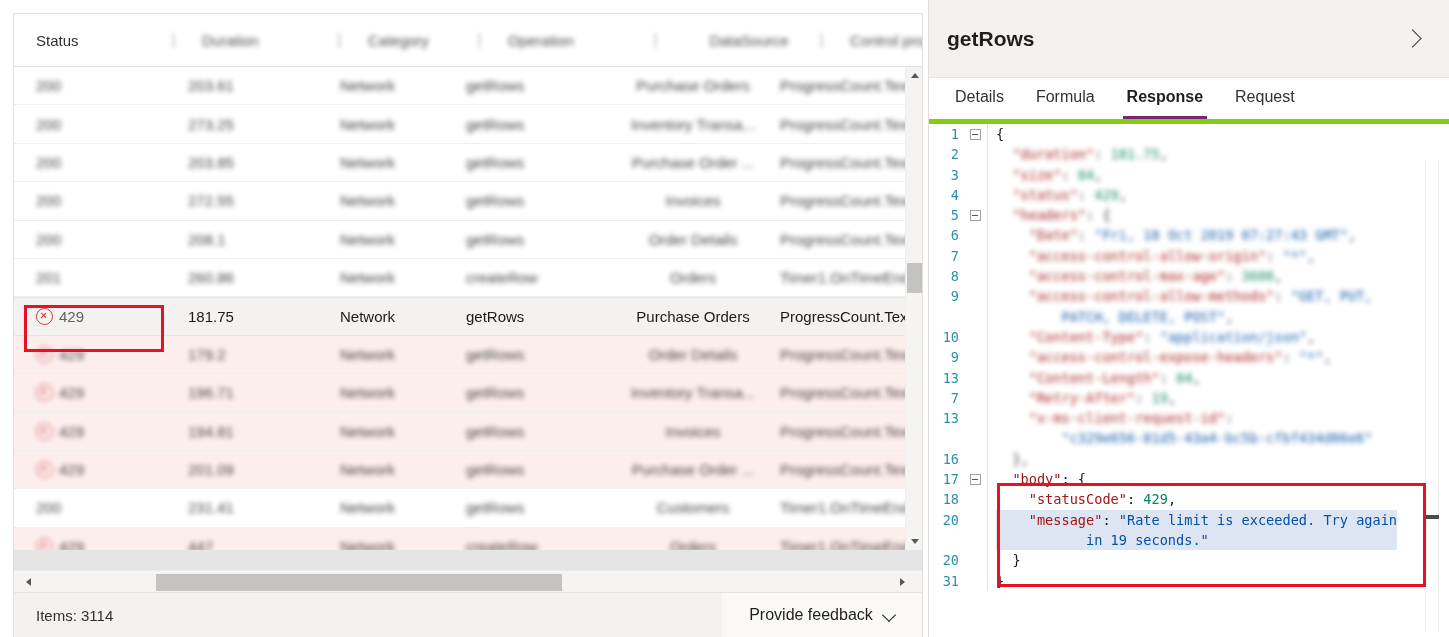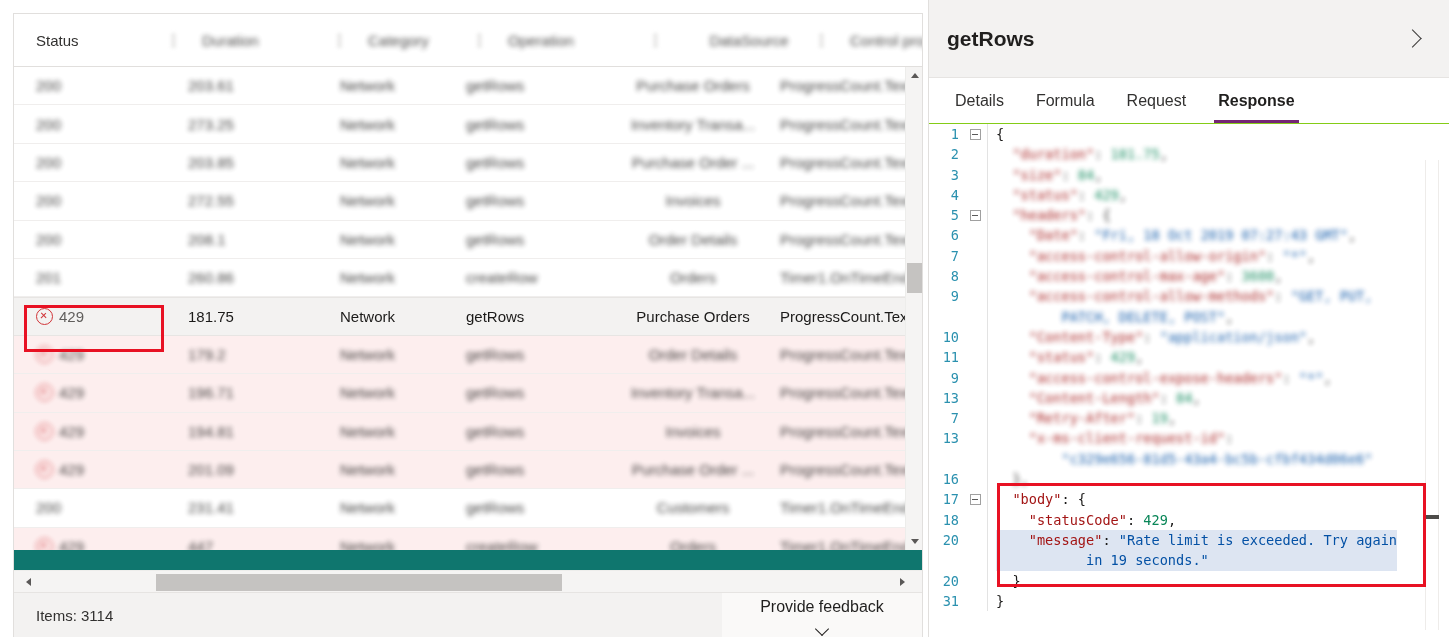--- a/index.html
+++ b/index.html
@@ -7,21 +7,21 @@
     width:1449px;height:637px;overflow:hidden;
     background:#ffffff;
     font-family:"Liberation Sans",sans-serif;
     -webkit-font-smoothing:antialiased;
   }
   .app{position:relative;width:1449px;height:637px;}
 
   
   .left-pane{
     position:absolute;left:13px;top:13px;width:910px;height:624px;
-    background:#0f766e;border:1px solid #e1dfdd;border-bottom:none;box-sizing:border-box;
+    background:#e5e5e5;border:1px solid #e1dfdd;border-bottom:none;box-sizing:border-box;
     overflow:hidden;
   }
   .grid-head{
     height:53px;display:flex;align-items:center;
     border-bottom:1px solid #e1dfdd;background:#fff;box-sizing:border-box;
   }
   .hcell{
     font-size:15px;color:#323130;white-space:nowrap;overflow:hidden;
     padding-left:22px;box-sizing:border-box;
   }
@@ -96,21 +96,21 @@
 
   
   .grid-foot{
     position:absolute;left:0;bottom:0;width:908px;height:45px;background:#f3f2f1;
     border-top:1px solid #e6e4e2;display:flex;align-items:center;box-sizing:border-box;
   }
   .items-count{font-size:15px;color:#323130;padding-left:22px;}
   .feedback{
     margin-left:auto;height:44px;width:200px;background:#faf9f8;
     display:flex;align-items:center;justify-content:center;gap:10px;
-    font-size:16px;color:#201f1e;cursor:pointer;flex-direction:column;
+    font-size:16px;color:#201f1e;cursor:pointer;
   }
   .chev-dn{width:0;height:0;border-left:6px solid transparent;border-right:6px solid transparent;border-top:7px solid transparent;position:relative;}
   .chev-dn:after{
     content:"";position:absolute;left:-5px;top:-9px;width:9px;height:9px;
     border-right:1.6px solid #201f1e;border-bottom:1.6px solid #201f1e;transform:rotate(45deg);
   }
 
   
   .right-pane{
     position:absolute;left:928px;top:0;width:521px;height:637px;background:#ffffff;
@@ -119,21 +119,21 @@
   .rp-header{
     height:78px;background:#f3f2f1;border-bottom:1px solid #e6e4e2;
     display:flex;align-items:center;padding:0 22px 0 18px;box-sizing:border-box;
   }
   .rp-title{font-size:21px;font-weight:bold;color:#201f1e;}
   .rp-collapse{margin-left:auto;width:30px;height:30px;display:flex;align-items:center;justify-content:center;cursor:pointer;}
   .chev-r{width:12px;height:12px;border-right:1.8px solid #3b3a39;border-top:1.8px solid #3b3a39;transform:rotate(45deg);}
 
   .rp-tabs{
     height:46px;display:flex;align-items:flex-end;gap:0;
-    padding-left:10px;box-sizing:border-box;border-bottom:1px solid #84cc16;
+    padding-left:10px;box-sizing:border-box;border-bottom:5px solid #84cc16;
   }
   .tab{
     position:relative;height:44px;display:flex;align-items:center;padding:0 16px;
     font-size:16px;color:#323130;cursor:pointer;
   }
   .tab.active{font-weight:bold;color:#201f1e;}
   .tab.active:after{
     content:"";position:absolute;left:12px;right:12px;bottom:0;height:3px;background:#742774;
   }
 
@@ -403,22 +403,22 @@
     <div class="rp-header">
       <div class="rp-title">getRows</div>
       <div class="rp-collapse">
         <span class="chev-r"></span>
       </div>
     </div>
 
     <div class="rp-tabs" id="rp-tabs">
         <div class="tab">Details</div>
         <div class="tab">Formula</div>
+        <div class="tab active">Response</div>
         <div class="tab">Request</div>
-        <div class="tab active">Response</div>
       </div>
 
     <div class="code-area" id="code-area">
         <div class="code-line">
           <div class="ln">1</div>
           <div class="fold">
             <span class="fold-box"></span>
           </div>
           <div class="gut-rule"></div>
           <div class="code-txt"><span class="p">{</span></div>
@@ -474,26 +474,20 @@
           <div class="code-txt"><span class="k">    "access-control-allow-methods"</span><span class="p">: </span><span class="s">"GET, PUT,
         PATCH, DELETE, POST"</span><span class="p">,</span></div>
         </div>
         <div class="code-line blurred">
           <div class="ln">10</div>
           <div class="fold"></div>
           <div class="gut-rule"></div>
           <div class="code-txt"><span class="k">    "Content-Type"</span><span class="p">: </span><span class="s">"application/json"</span><span class="p">,</span></div>
         </div>
         <div class="code-line blurred">
-          <div class="ln">11</div>
-          <div class="fold"></div>
-          <div class="gut-rule"></div>
-          <div class="code-txt"><span class="k">    "status"</span><span class="p">: </span><span class="n">429</span><span class="p">,</span></div>
-        </div>
-        <div class="code-line blurred">
           <div class="ln">9</div>
           <div class="fold"></div>
           <div class="gut-rule"></div>
           <div class="code-txt"><span class="k">    "access-control-expose-headers"</span><span class="p">: </span><span class="s">"*"</span><span class="p">,</span></div>
         </div>
         <div class="code-line blurred">
           <div class="ln">13</div>
           <div class="fold"></div>
           <div class="gut-rule"></div>
           <div class="code-txt"><span class="k">    "Content-Length"</span><span class="p">: </span><span class="n">84</span><span class="p">,</span></div>

